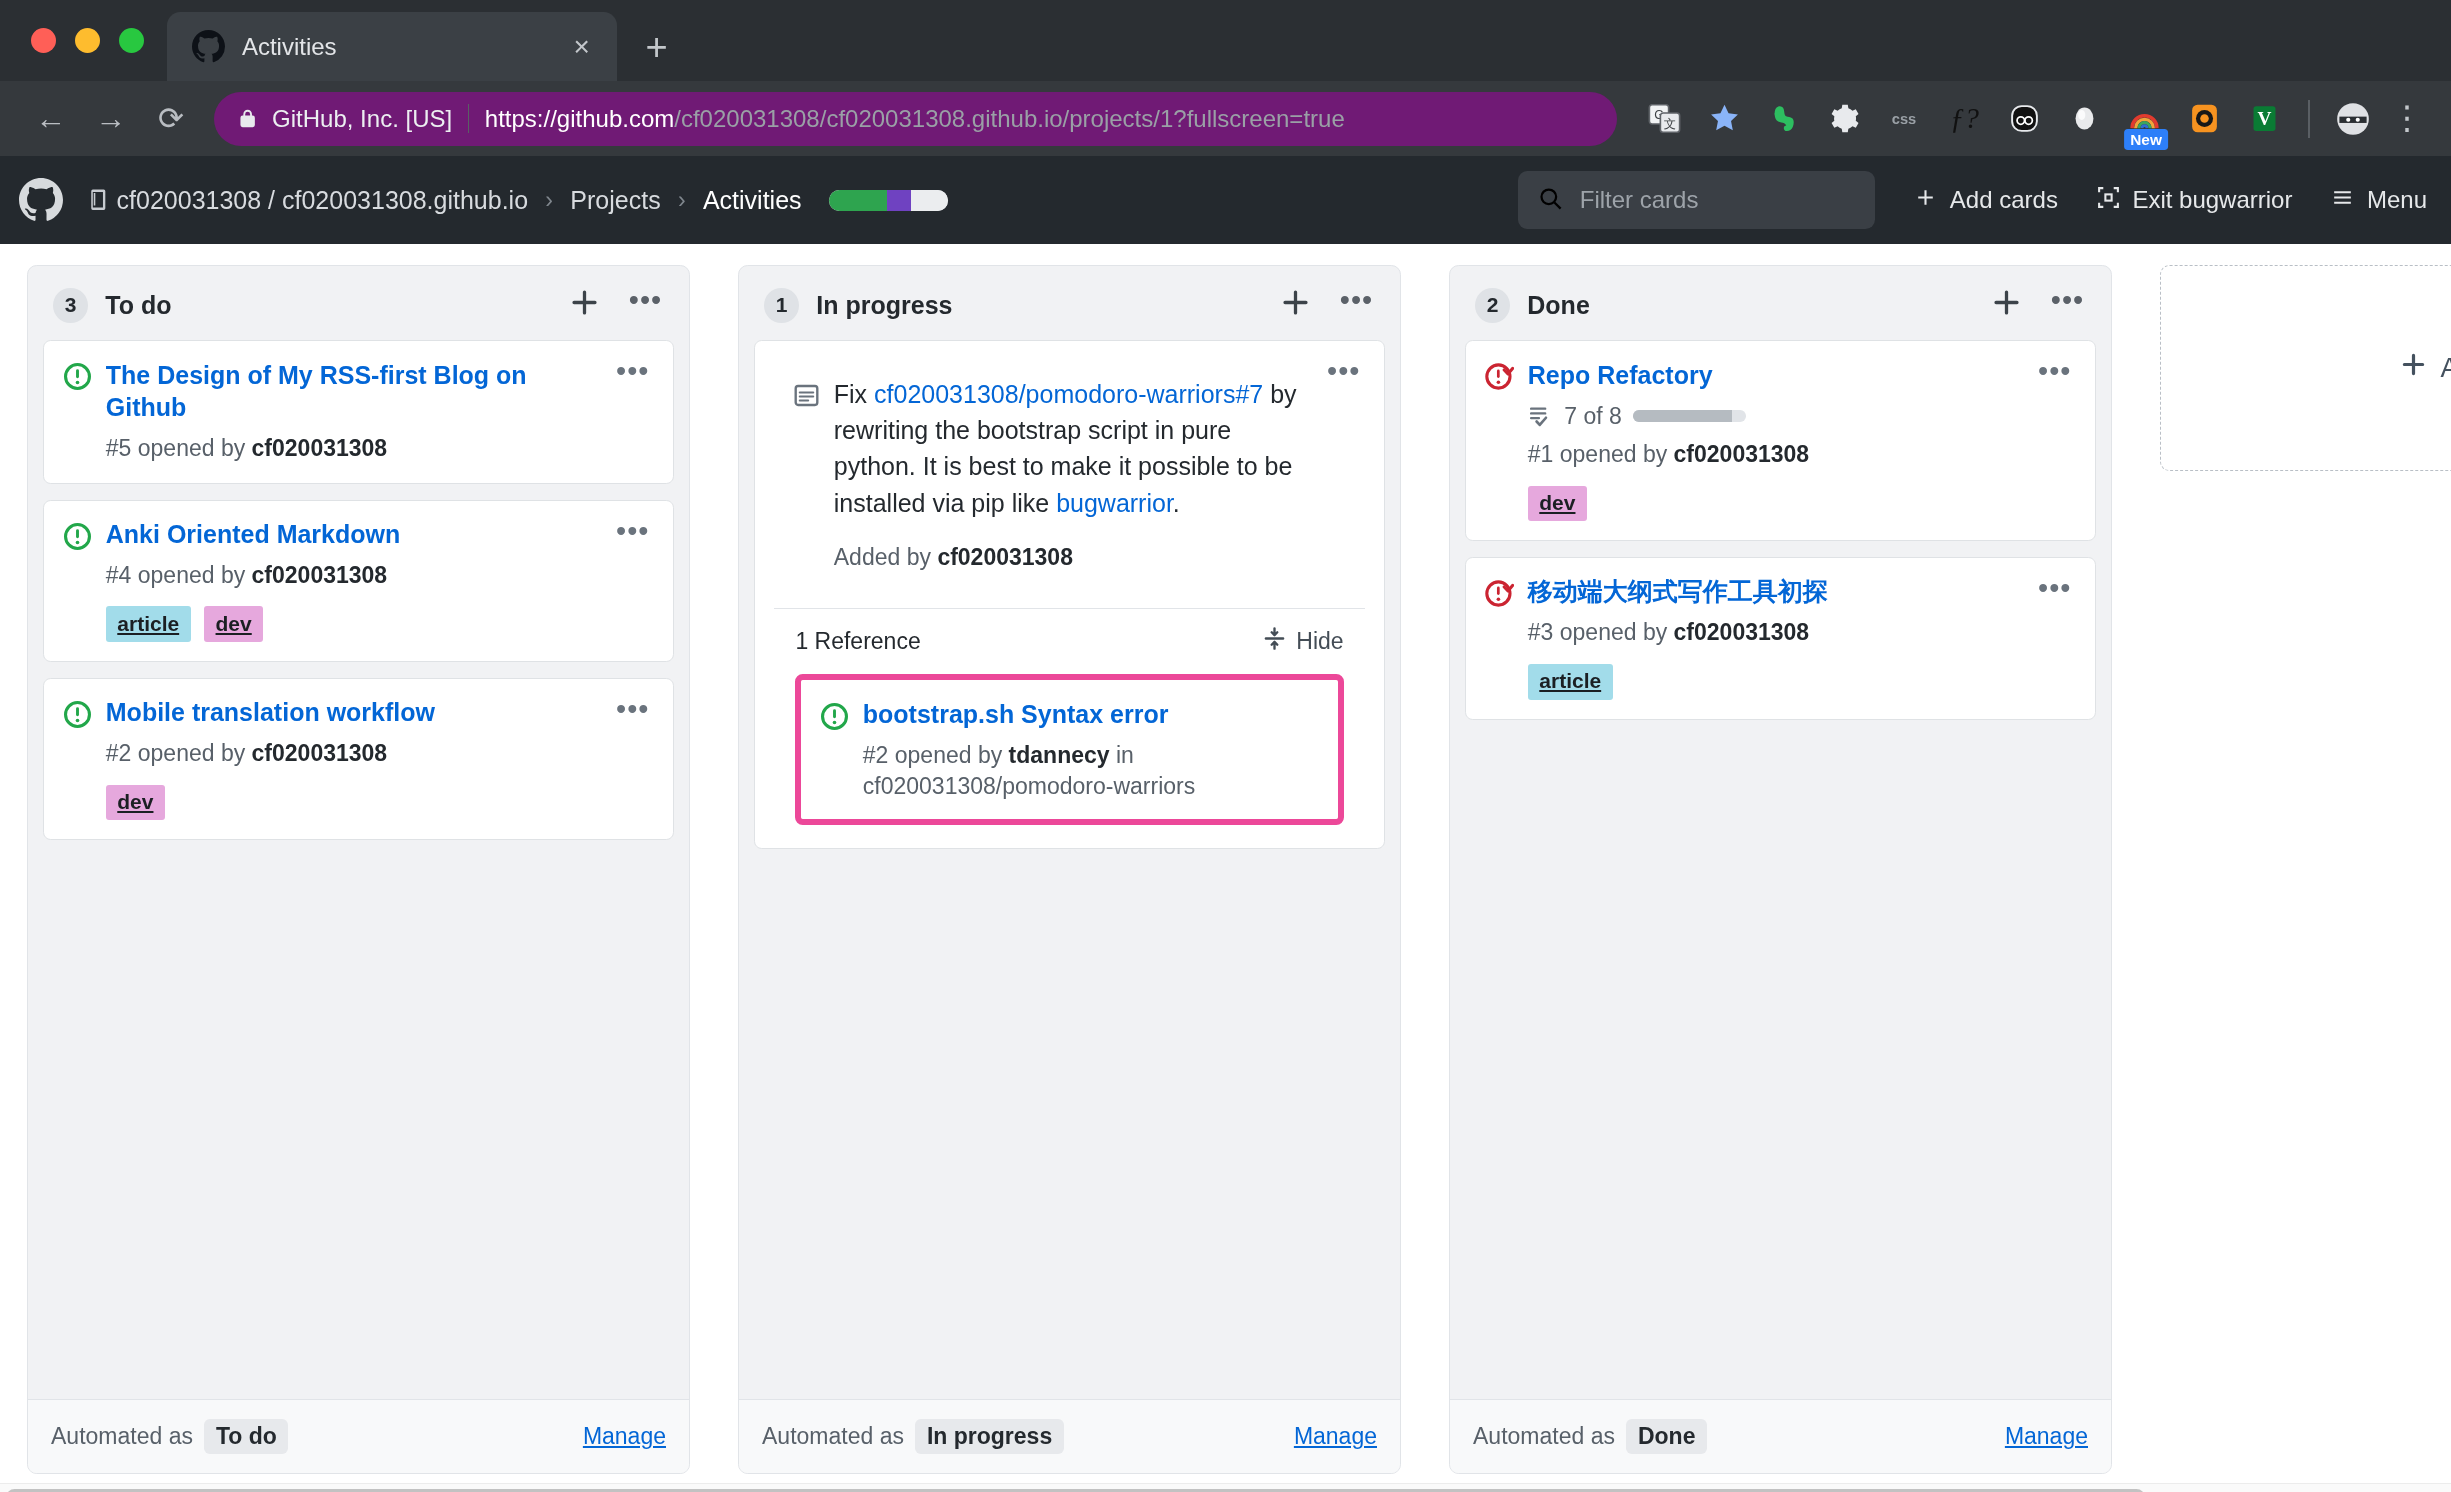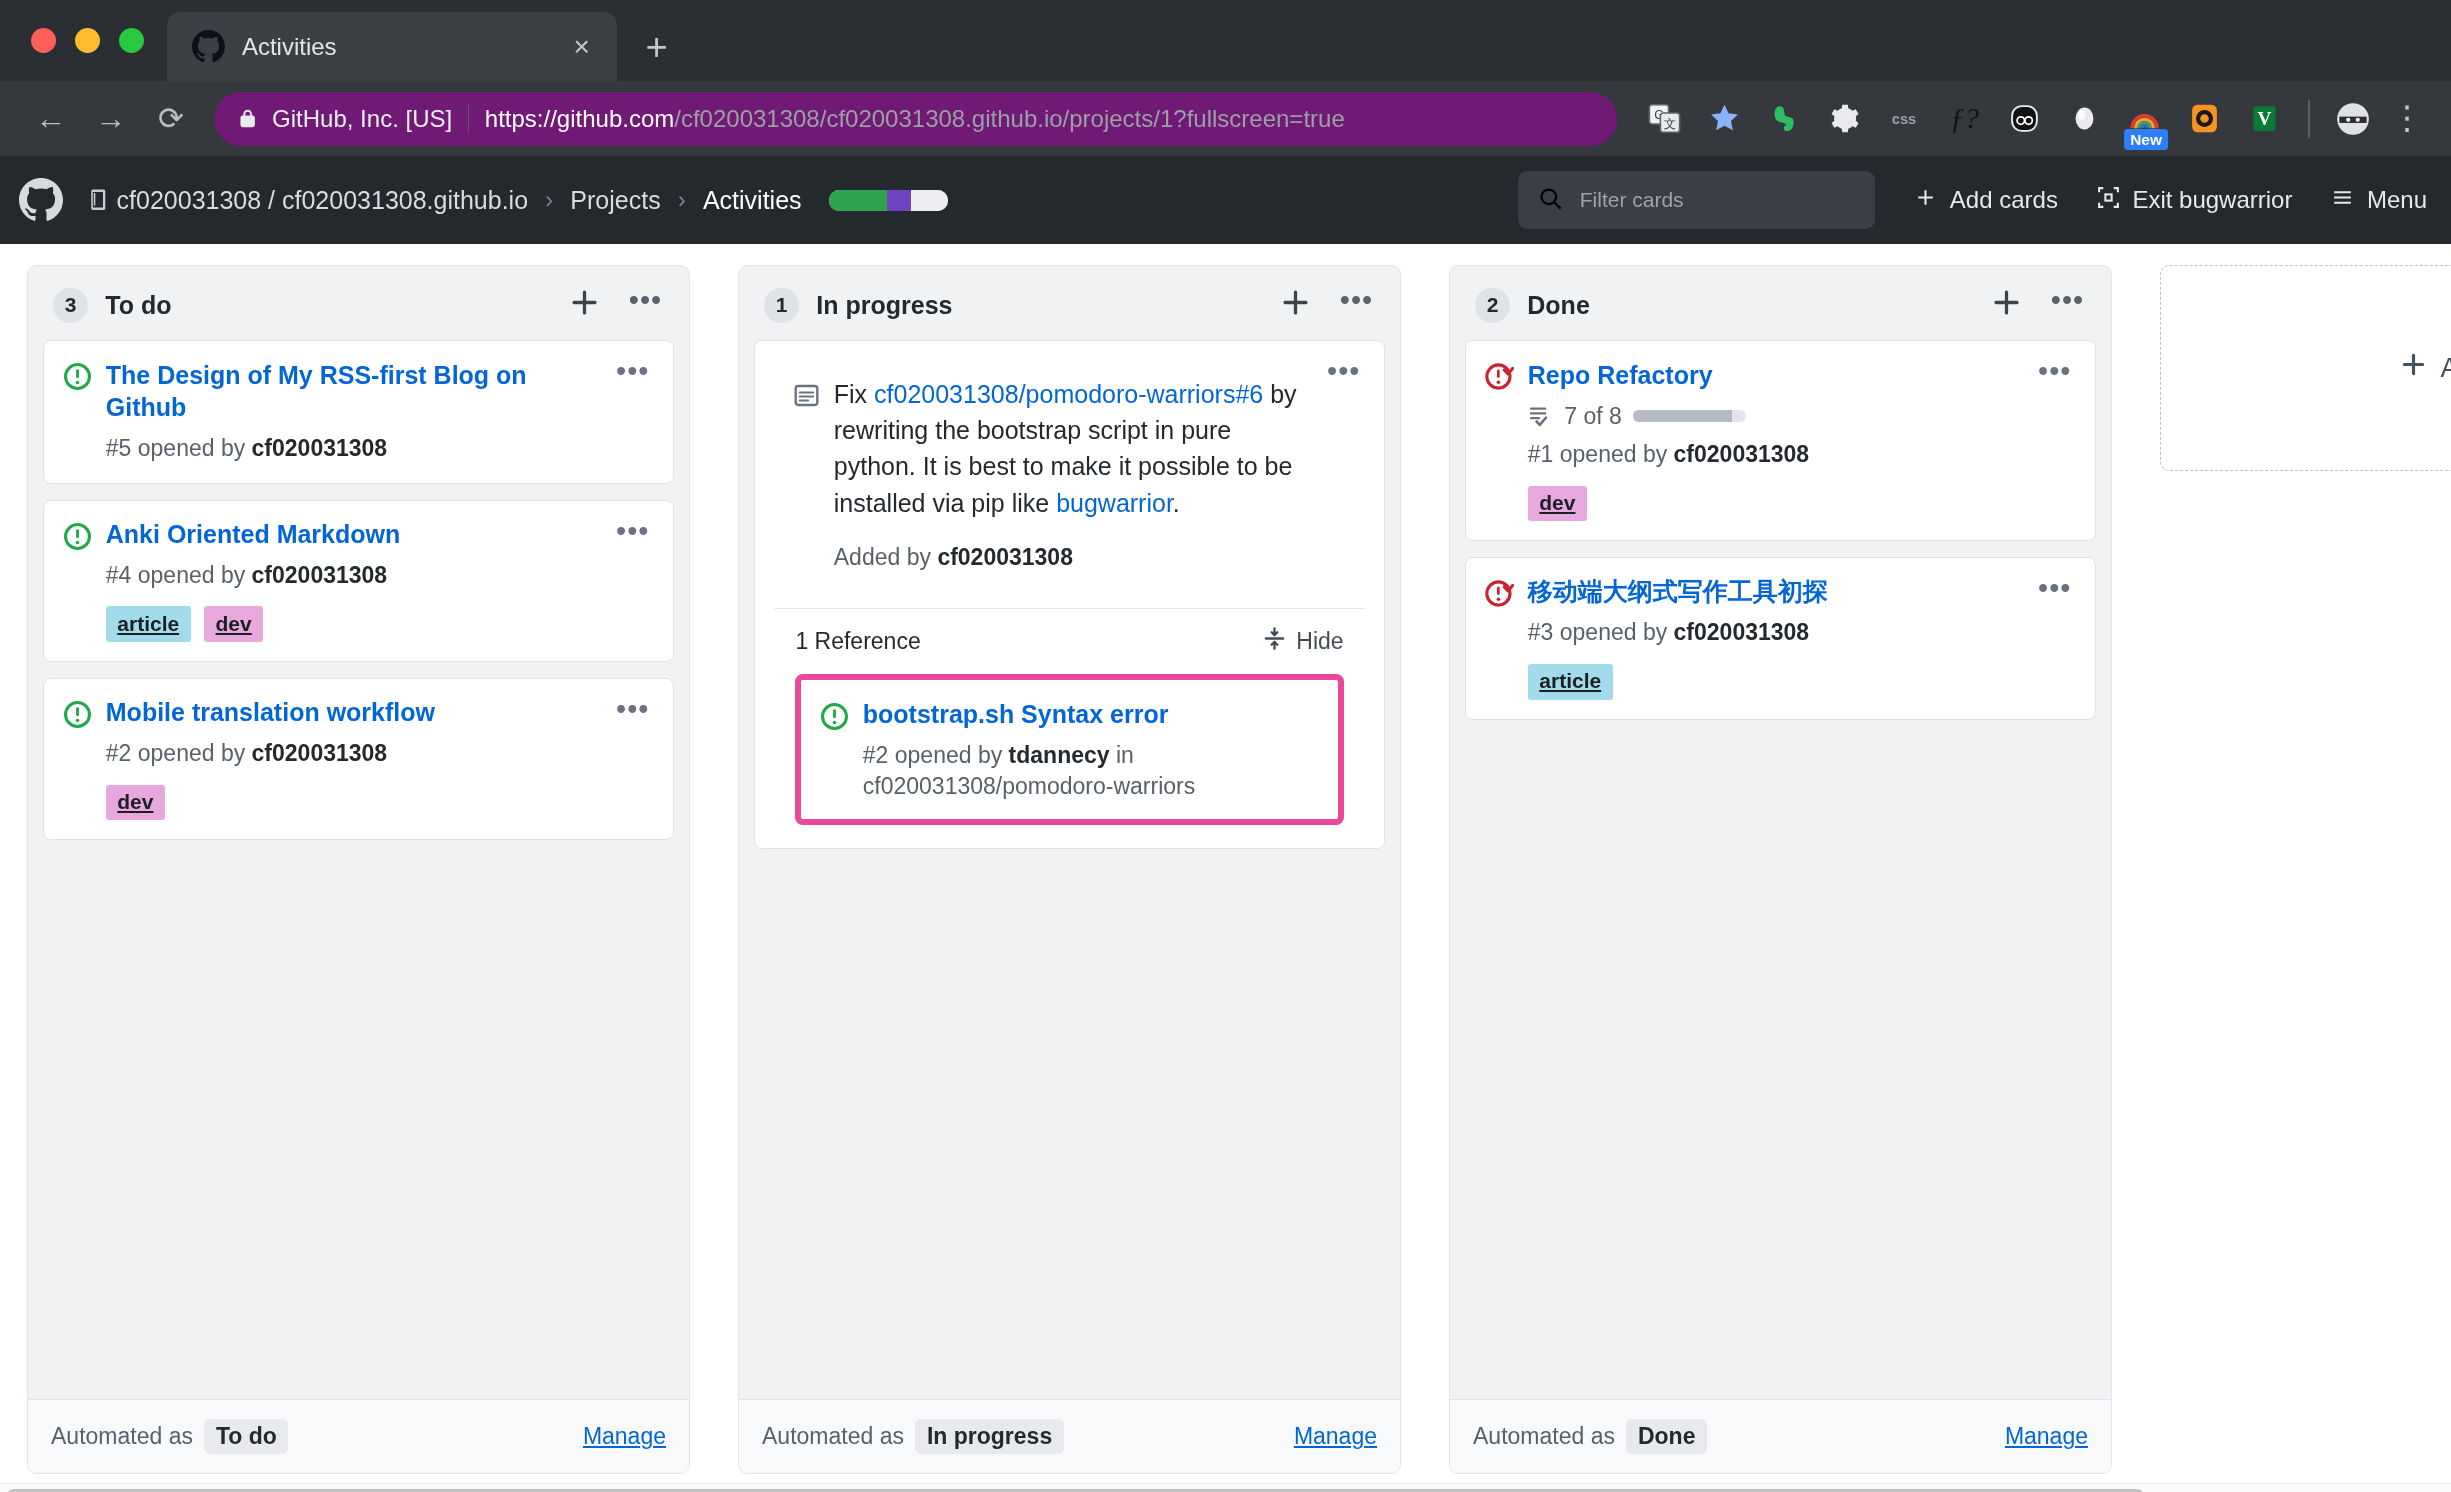--- a/index.html
+++ b/index.html
@@ -86,21 +86,21 @@
   }
   .prog-seg { height: 100%; }
 
   .gh-header-right { margin-left: auto; display: flex; align-items: center; gap: 0; }
   .filter-box {
     width: 357px; height: 58px; background: #3a3f45; border-radius: 9.6px;
     display: flex; align-items: center; padding: 0 19px; gap: 15.4px;
   }
   .filter-input {
     background: transparent; border: 0; outline: 0; color: #d6d9dd;
-    font-size: 21px; font-family: inherit; width: 100%;
+    font-size: 24px; font-family: inherit; width: 100%;
   }
   .filter-input::placeholder { color: #9da3a9; }
   .hdr-btn {
     display: flex; align-items: center; gap: 11.5px; color: #e6e8ea;
     font-size: 24px; margin-left: 38px; white-space: nowrap;
   }
 
   
   .board {
     background: #ffffff; padding: 21px 0 0 0;
@@ -489,21 +489,21 @@
         </div>
         <div class="col-body">
           <div class="card note-card">
             <div class="note-body">
               <div class="card-row">
                 <span class="note-icon"><svg viewBox="0 0 16 16" width="27" height="27">
                     <rect x="1.6" y="2.4" width="12.8" height="11.2" rx="1.4" fill="none" stroke="#6a737d" stroke-width="1.4"></rect>
                     <path d="M4 6.2h8M4 8.6h8M4 11h5" stroke="#6a737d" stroke-width="1.2" stroke-linecap="round"></path>
                   </svg></span>
                 <div class="card-main">
-                  <div class="note-text">Fix <a href="#">cf020031308/pomodoro-warriors#6</a> by rewriting the bootstrap script in pure python. It is best to make it possible to be installed via pip like <a href="#">bugwarrior</a>.</div>
+                  <div class="note-text">Fix <a href="#">cf020031308/pomodoro-warriors#7</a> by rewriting the bootstrap script in pure python. It is best to make it possible to be installed via pip like <a href="#">bugwarrior</a>.</div>
                   <div class="note-added">Added by <b>cf020031308</b></div>
                 </div>
               </div>
               <span class="card-kebab">•••</span>
             </div>
             <div class="ref-head">
               <span class="ref-count">1 Reference</span>
               <span class="ref-hide">
                 <span><svg viewBox="0 0 16 16" width="25" height="25">
                     <path d="M8 1.5v3.8M6.2 4l1.8 1.9L9.8 4" fill="none" stroke="#444d56" stroke-width="1.5" stroke-linecap="round" stroke-linejoin="round"></path>

